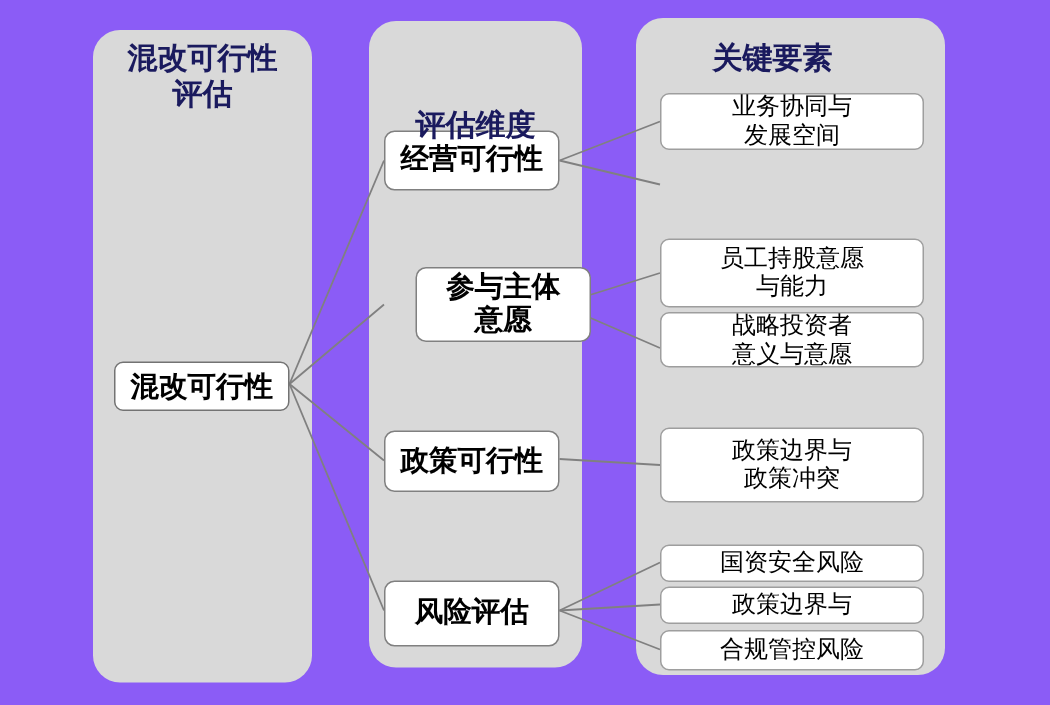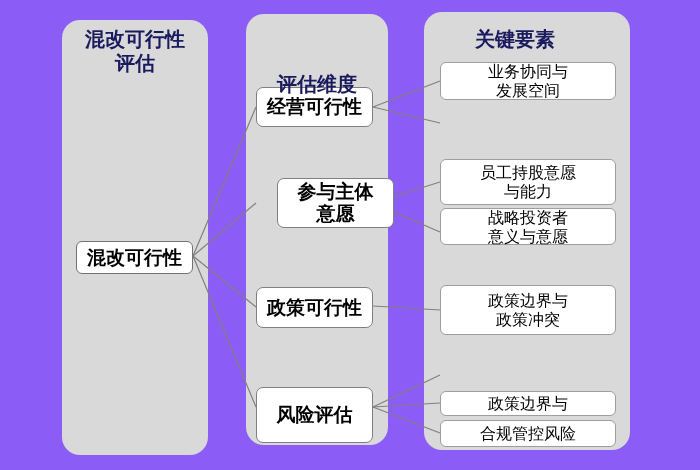--- a/index.html
+++ b/index.html
@@ -69,21 +69,21 @@
   .node-dim {
     left: 256px; width: 117px;
     border: 1.4px solid #808080;
     border-radius: 7px;
     font-size: 19px; font-weight: bold;
     line-height: 22px;
   }
   #dim-0 { top: 87px;  height: 40px; }
   #dim-1 { top: 178px; height: 50px; margin-left: 21px; }
   #dim-2 { top: 287px; height: 41px; }
-  #dim-3 { top: 387px; height: 56px; }
+  #dim-3 { top: 387px; height: 44px; }
 
   .node-factor {
     left: 440px; width: 176px;
     border: 1.2px solid #9e9e9e;
     border-radius: 6px;
     font-size: 16px;
     line-height: 19px;
   }
   #factor-0 { top: 62px;  height: 38px; }
   #factor-1 { top: 104px; height: 38px; }
@@ -137,16 +137,17 @@
   <div class="node node-dim" id="dim-3">风险评估</div>
 
   <div class="node node-factor" id="factor-0">业务协同与
 发展空间</div>
   <div class="node node-factor" id="factor-2">员工持股意愿
 与能力</div>
   <div class="node node-factor" id="factor-3">战略投资者
 意义与意愿</div>
   <div class="node node-factor" id="factor-4">政策边界与
 政策冲突</div>
+  <div class="node node-factor" id="factor-5">国资安全风险</div>
   <div class="node node-factor" id="factor-6">政策边界与</div>
   <div class="node node-factor" id="factor-7">合规管控风险</div>
 
 </div>
 
 </body></html>

